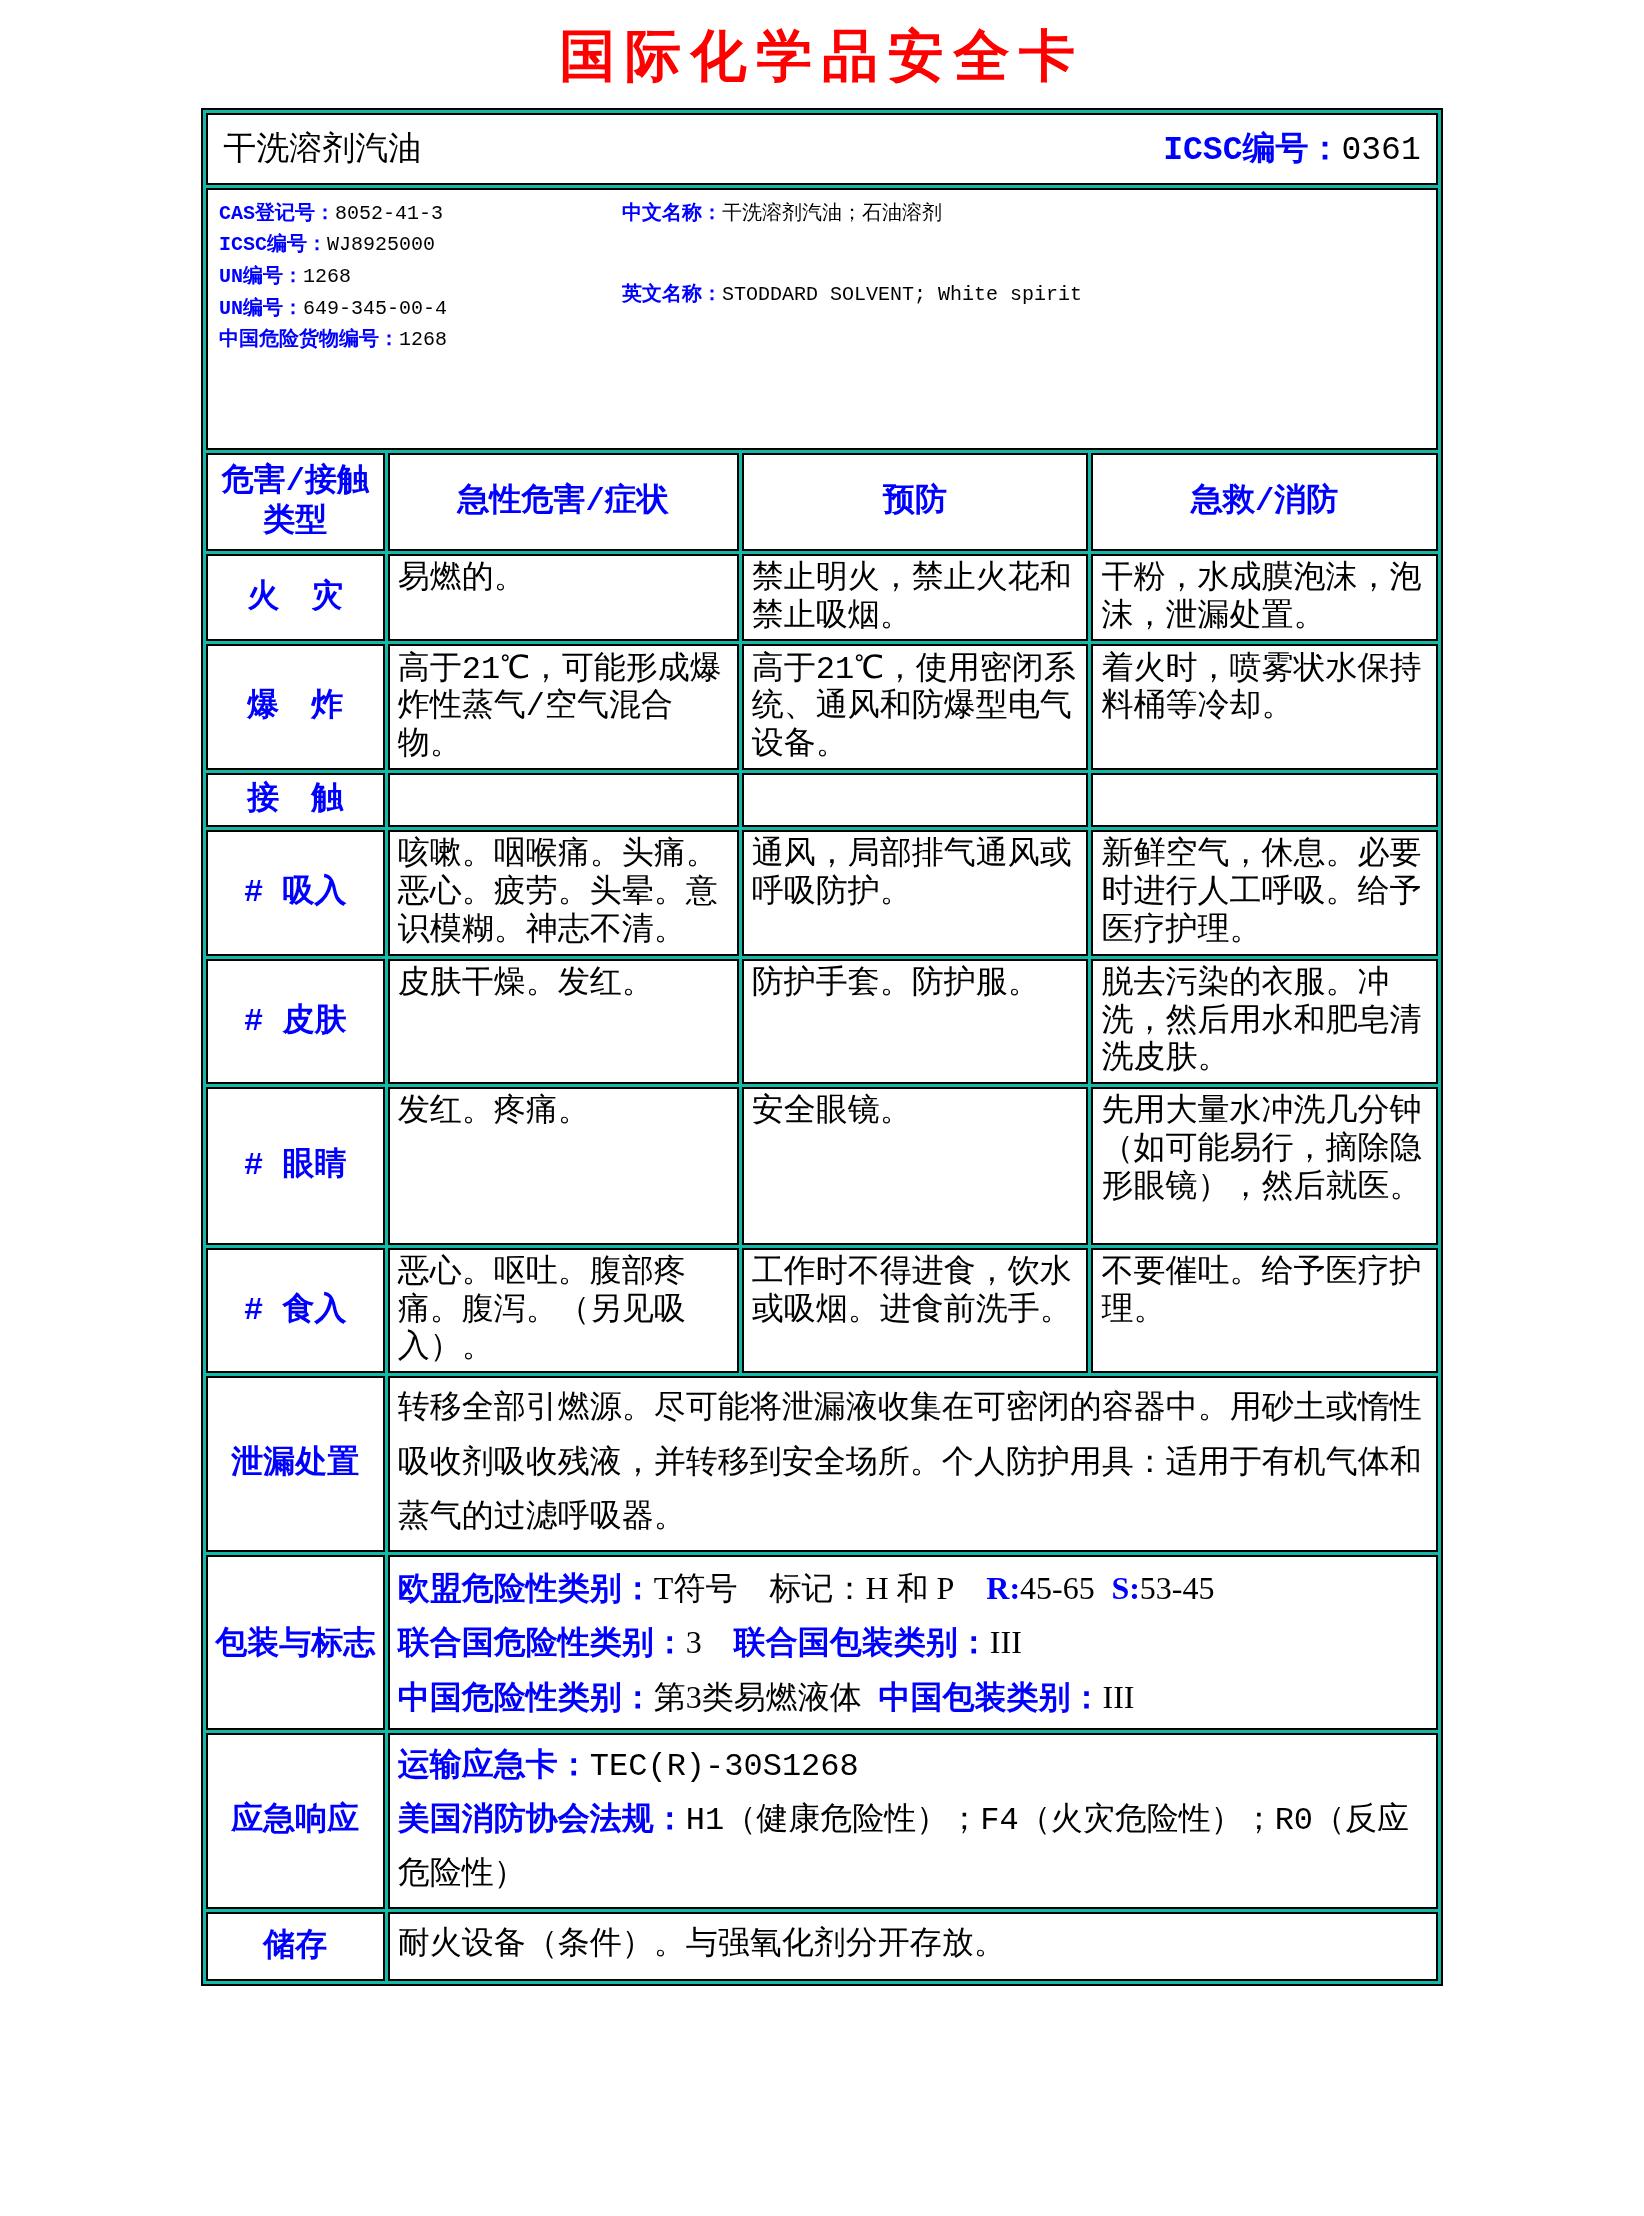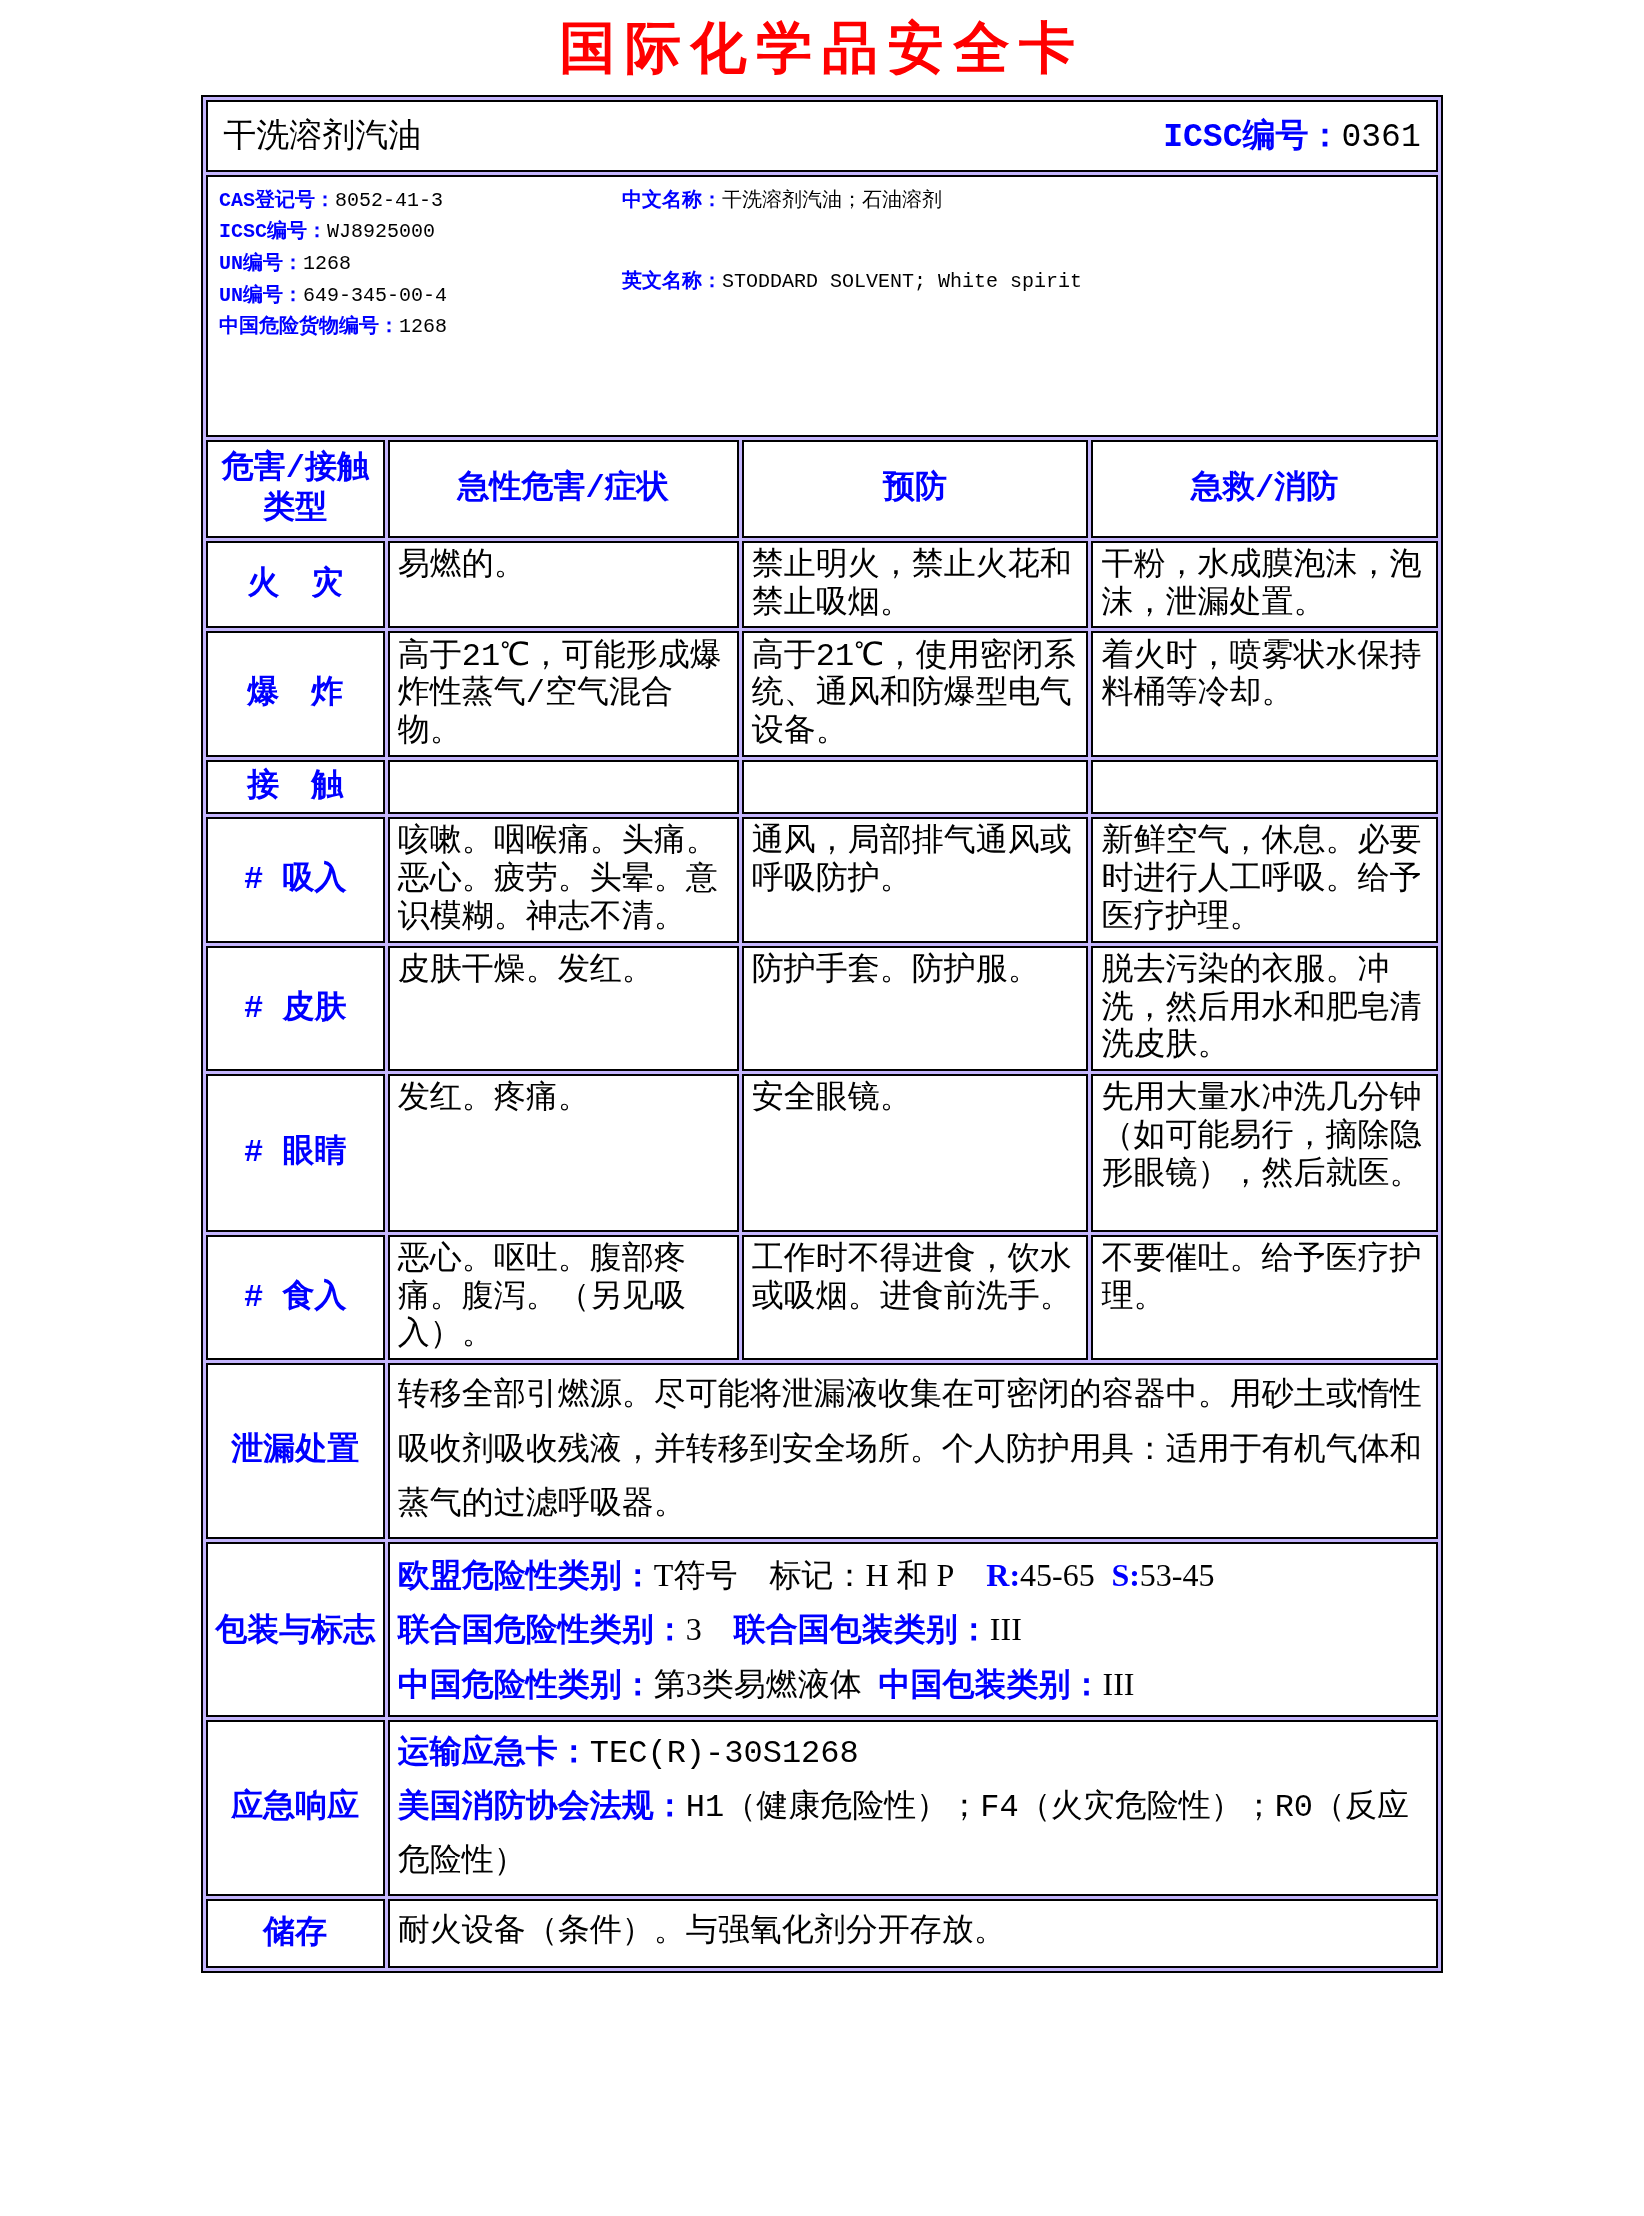--- a/index.html
+++ b/index.html
@@ -1,21 +1,21 @@
 <!DOCTYPE html>
 <html style="font-size:11px"><head>
 <meta charset="utf-8">
 <style>
   html,body{margin:0;padding:0;background:#ffffff;}
   .page{position:relative;width:1644px;height:2216px;background:#ffffff;overflow:hidden;
         font-family:"Liberation Mono","DejaVu Sans Mono",monospace;color:#000000;}
-  .title{margin:8px;padding-top:14px;text-align:center;color:#ff0000;
+  .title{margin:16px;padding-top:14px;text-align:center;color:#ff0000;
          font-size:56px;font-weight:bold;letter-spacing:9.7px;line-height:1.1;}
   table.card{width:1242px;margin:11px auto 0 auto;border-collapse:separate;border-spacing:3.5px;
-             border:2.8px solid #000000;background:#c4b5fd;table-layout:fixed;}
+             border:2.8px solid #000000;background:#14b8a6;table-layout:fixed;}
   td{border:2.1px solid #000000;vertical-align:top;padding:4.2px 8.3px;font-size:32px;background:#ffffff;
      word-break:break-all;overflow:hidden;}
   .lbl{color:#0000ff;font-weight:bold;}
   
   td.name-td{height:54px;padding:7px 15.3px;font-size:33px;vertical-align:middle;}
   .name-row{display:flex;justify-content:space-between;align-items:center;}
   
   td.ids-td{height:242px;padding:8.3px 11px;}
   .ids-wrap{display:flex;}
   .ids-left{width:403px;flex:none;}

